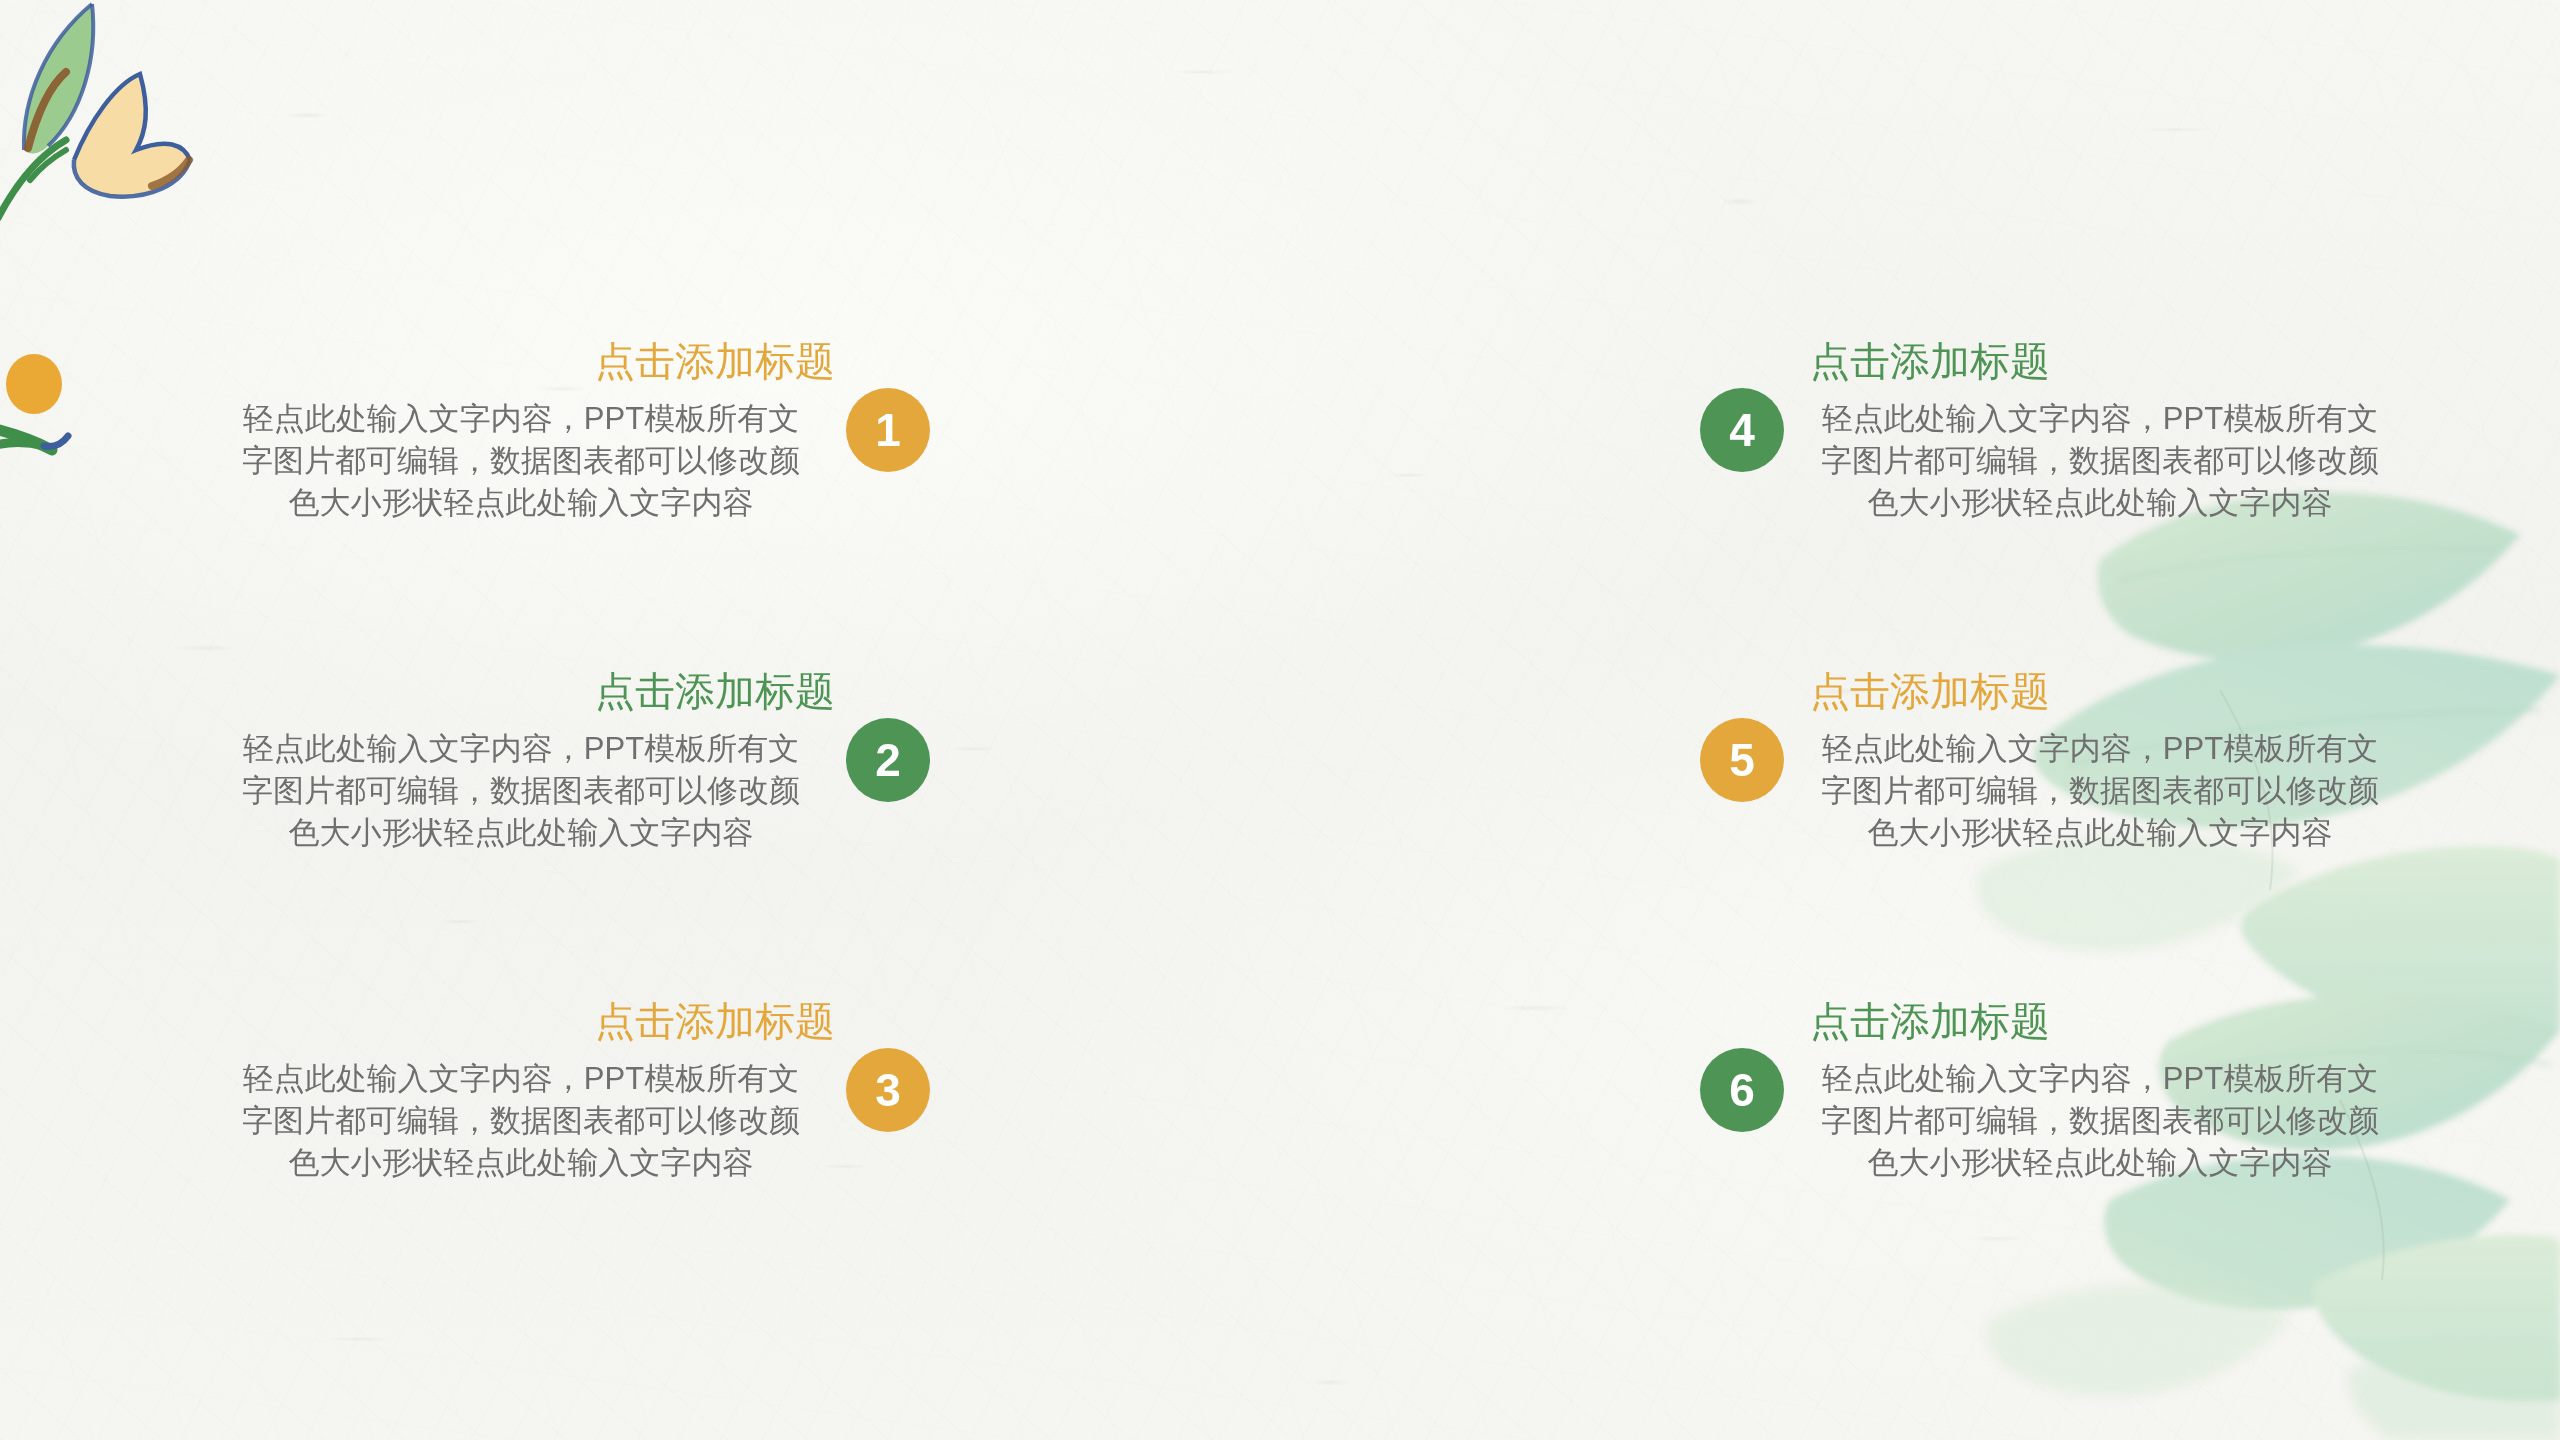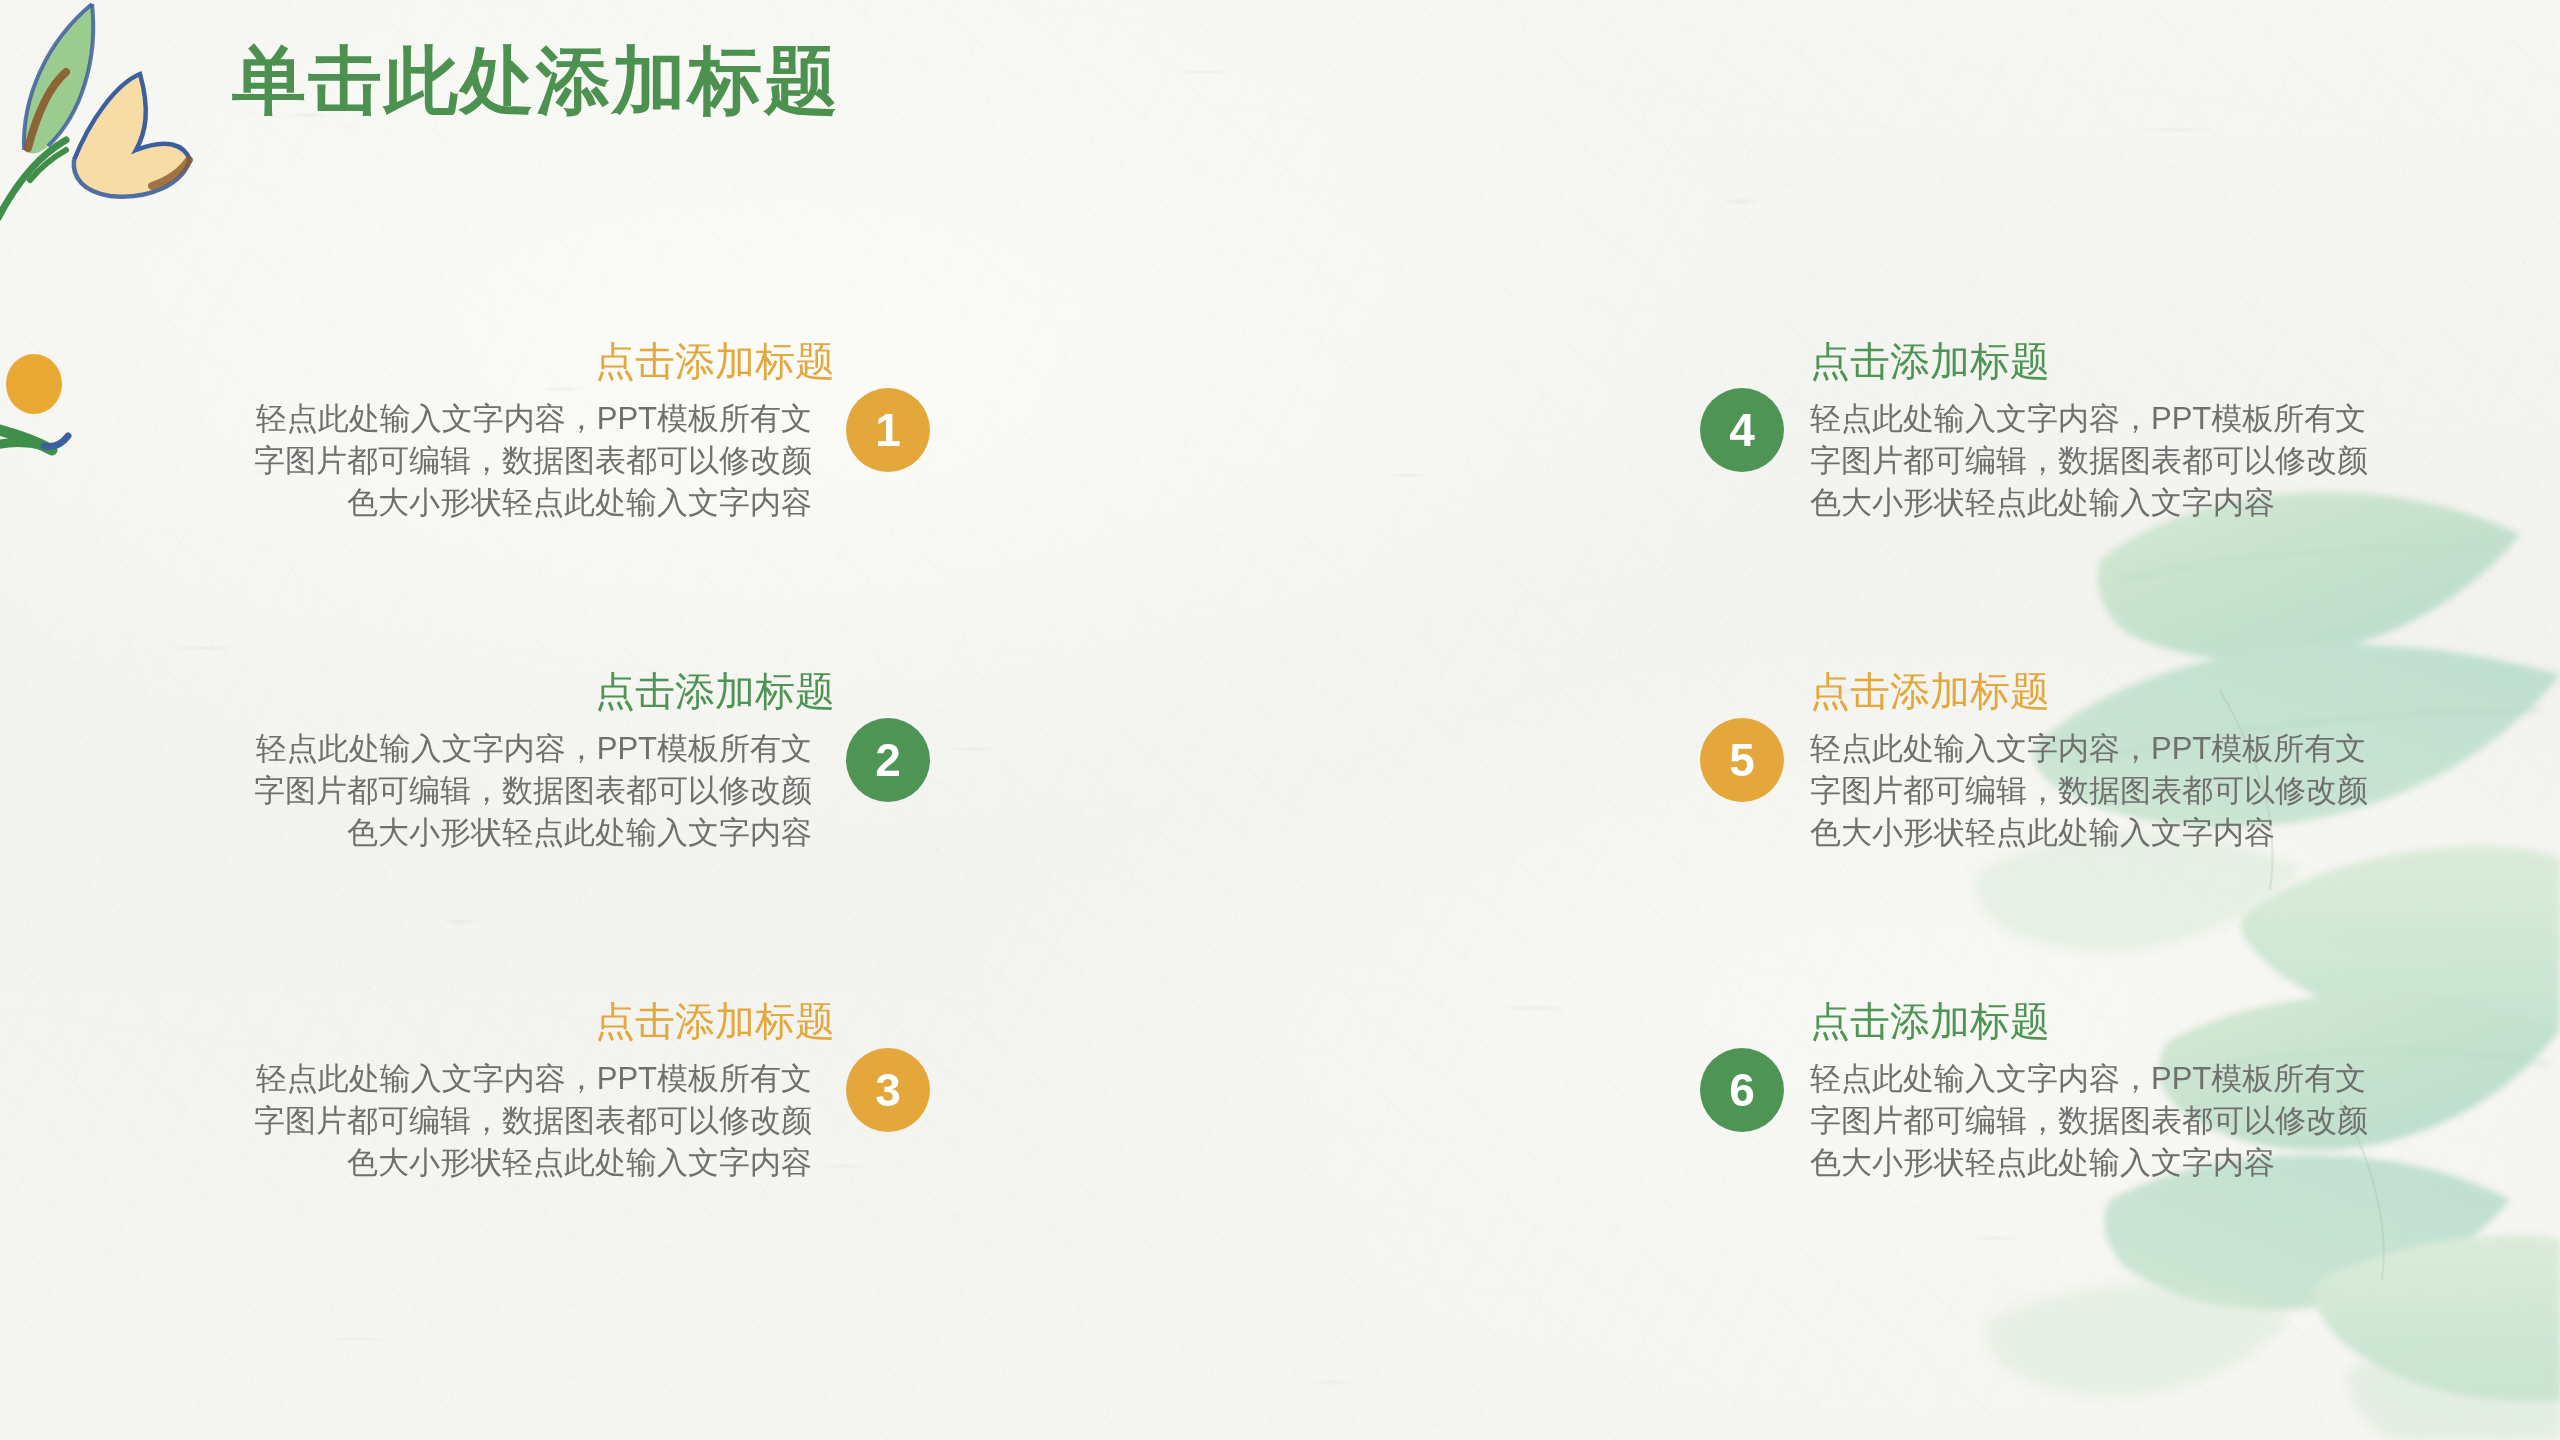--- a/index.html
+++ b/index.html
@@ -103,20 +103,21 @@
     white-space: nowrap;
   }
 
   .block-body {
     font-size: 31px;
     line-height: 1.36;
     color: #6f6f6f;
     margin: 0;
     width: 580px;
     box-sizing: content-box;
+    text-align: center;
   }
   #col-left .block-body { width: 582px; }
 
   .badge {
     position: absolute;
     top: 58px;
     width: 84px;
     height: 84px;
     border-radius: 50%;
     color: #ffffff;
@@ -200,21 +201,20 @@
   </svg>
 
   <svg class="deco" id="deco-leftdots" viewBox="0 0 180 200">
     <path d="M-10 120 C 30 126, 66 136, 92 150" stroke="#3f8f4b" stroke-width="11" fill="none" stroke-linecap="round"></path>
     <path d="M18 150 C 40 142, 62 140, 84 146" stroke="#3f8f4b" stroke-width="9" fill="none" stroke-linecap="round"></path>
     <path d="M84 146 C 94 148, 102 144, 108 136" stroke="#3e5f9e" stroke-width="7" fill="none" stroke-linecap="round"></path>
     <ellipse cx="8" cy="66" rx="27" ry="29" fill="#eaa934"></ellipse>
     <ellipse cx="74" cy="84" rx="28" ry="30" fill="#eaa934"></ellipse>
   </svg>
 
-  <div id="title" style="color:#4d9151">单击此处添加标题</div>
 
   <div class="column" id="col-left">
 
     <div class="block row-1">
       <div class="block-title" style="color:#e3a73c">点击添加标题</div>
       <div class="block-body">轻点此处输入文字内容，PPT模板所有文字图片都可编辑，数据图表都可以修改颜色大小形状轻点此处输入文字内容</div>
       <div class="badge" style="background:#e3a73c">
         <span>1</span>
       </div>
     </div>

